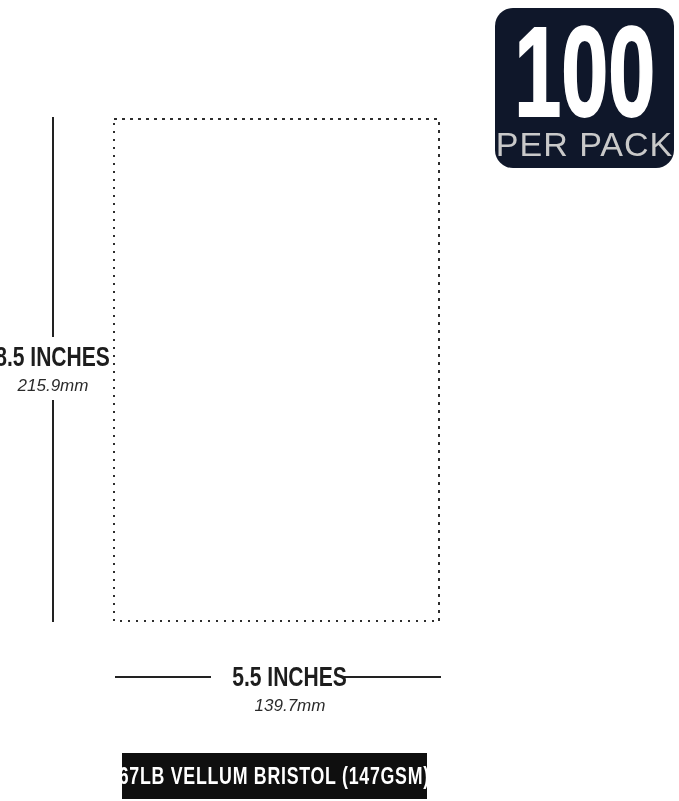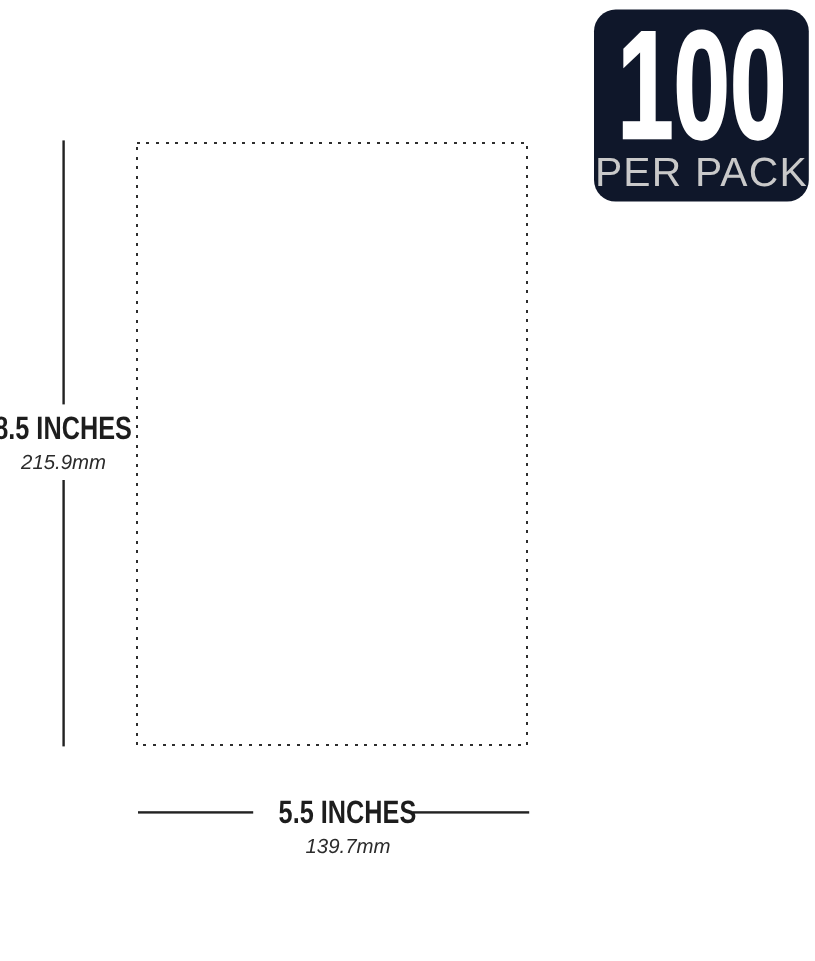--- a/index.html
+++ b/index.html
@@ -114,14 +114,17 @@
   <div class="label-stack" style="left:140px;top:664px;">
     <span class="inches-label">5.5 INCHES</span>
     <span class="metric-label">139.7mm</span>
   </div>
 
   <div class="badge">
     <span class="badge-count">100</span>
     <span class="badge-sub">PER PACK</span>
   </div>
 
+  <div class="footer-bar">
+    <span class="footer-text">67LB VELLUM BRISTOL (147GSM)</span>
+  </div>
 
 </div>
 
 </body></html>

